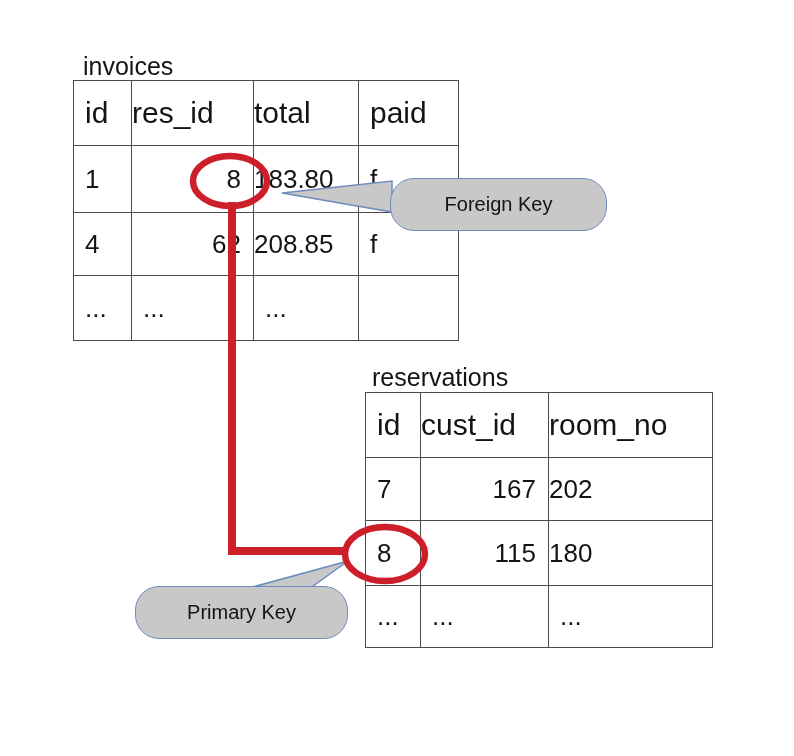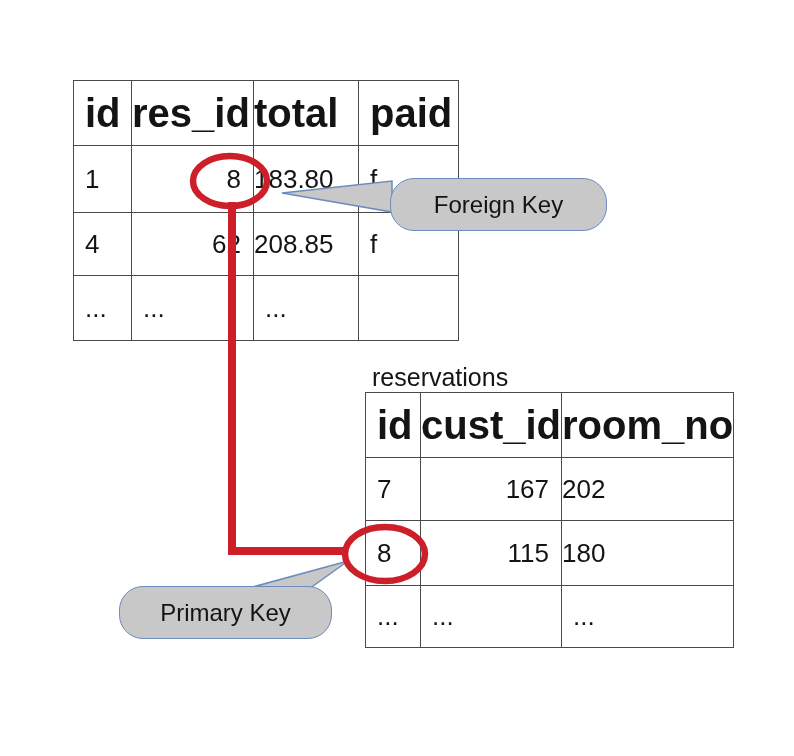--- a/index.html
+++ b/index.html
@@ -34,22 +34,22 @@
   }
   td,th{
     border:1.5px solid var(--table-border);
     font-size:26px;
     color:var(--text);
     vertical-align:middle;
     overflow:hidden;
     white-space:nowrap;
   }
   th{
-    font-size:40px;
-    font-weight:bold;
+    font-size:30px;
+    font-weight:normal;
   }
   .al{text-align:left;padding-left:11px;}
   .ar{text-align:right;padding-right:12px;}
   .ac{text-align:left;}
   svg.layer{
     position:absolute;
     left:0;top:0;
     width:794px;height:756px;
     pointer-events:none;
   }
@@ -74,32 +74,33 @@
   }
   .callout-bubble{
     position:absolute;
     z-index:3;
     background:var(--callout-fill);
     border:1.5px solid var(--callout-border);
     border-radius:24px;
     display:flex;
     align-items:center;
     justify-content:center;
-    font-size:24px;
+    font-size:20px;
     color:var(--text);
     white-space:nowrap;
   }
   #fk-bubble{left:390px;top:178px;width:217px;height:53px;}
-  #pk-bubble{left:119px;top:586px;width:213px;height:53px;}
+  #pk-bubble{left:135px;top:586px;width:213px;height:53px;}
 </style>
 </head>
 <body>
 
 <div class="canvas">
 
+  <div class="tbl-title" style="left:83px;top:52px;">invoices</div>
 
   <table style="left:73px;top:80px;">
     <colgroup>
       <col style="width:58px">
         <col style="width:122px">
         <col style="width:105px">
         <col style="width:100px">
     </colgroup>
     <tbody>
         <tr style="height:65px">

